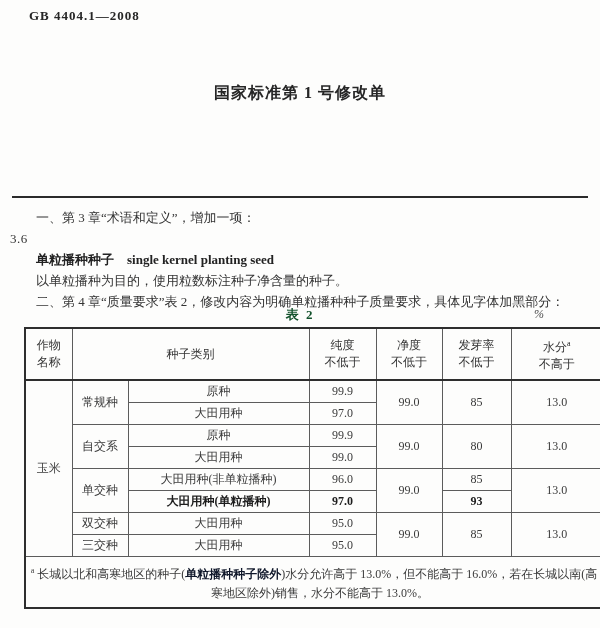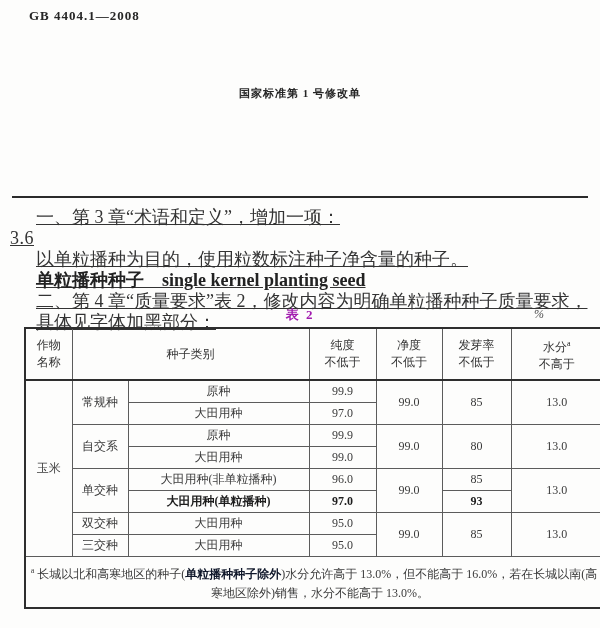--- a/index.html
+++ b/index.html
@@ -14,42 +14,42 @@
 
   .doc-num {
     position: absolute; top: 8px; left: 29px;
     font-size: 13px; font-weight: bold; letter-spacing: 1px; color: #262626;
   }
   .title-block {
     position: absolute; top: 76px; left: 0; width: 600px;
     text-align: center; font-weight: bold; color: #262626;
   }
   .title-block .t1 { font-size: 15px; line-height: 20px; letter-spacing: 0.5px; }
-  .title-block .t2 { font-size: 11px; line-height: 20px; margin-top: 7px; letter-spacing: 1px; }
+  .title-block .t2 { font-size: 16px; line-height: 20px; margin-top: 7px; letter-spacing: 1px; }
 
   .rule {
     position: absolute; top: 196px; left: 12px; width: 576px; height: 2px;
     background: #2b2b2b;
   }
 
   .body-text {
     position: absolute; top: 207px; left: 9px; width: 582px;
-    font-size: 18px; color: #333; text-decoration: underline;
+    font-size: 13px; color: #333;
   }
   .body-text p { line-height: 21px; }
   .body-text .indent { padding-left: 27px; }
   .body-text .clause { padding-left: 1px; letter-spacing: 0.5px; }
   .body-text .term { font-weight: bold; color: #222; }
 
   .caption-row {
     position: absolute; top: 306px; left: 10px; width: 580px; height: 18px;
   }
   .caption-row .caption {
     position: absolute; left: 0; width: 100%; text-align: center;
-    font-size: 13px; font-weight: bold; color: #a21caf; letter-spacing: 2px;
+    font-size: 13px; font-weight: bold; color: #14532d; letter-spacing: 2px;
   }
   .caption-row .unit {
     position: absolute; right: 46px; top: 1px;
     font-size: 12px; color: #4a4a4a; font-style: italic;
   }
 
   table.std {
     position: absolute; top: 327px; left: 24px; width: 580px;
     border-collapse: collapse; table-layout: fixed;
     font-size: 12px; color: #3a3a3a;
@@ -87,22 +87,22 @@
 
   <div class="title-block">
     <div class="t2">国家标准第 1 号修改单</div>
   </div>
 
   <div class="rule"></div>
 
   <div class="body-text">
     <p class="indent">一、第 3 章“术语和定义”，增加一项：</p>
     <p class="clause">3.6</p>
+    <p class="indent term">单粒播种种子　single kernel planting seed</p>
     <p class="indent">以单粒播种为目的，使用粒数标注种子净含量的种子。</p>
-    <p class="indent term">单粒播种种子　single kernel planting seed</p>
     <p class="indent">二、第 4 章“质量要求”表 2，修改内容为明确单粒播种种子质量要求，具体见字体加黑部分：</p>
   </div>
 
   <div class="caption-row">
     <span class="caption">表 2</span>
     <span class="unit">%</span>
   </div>
 
   <table class="std">
     <colgroup>

